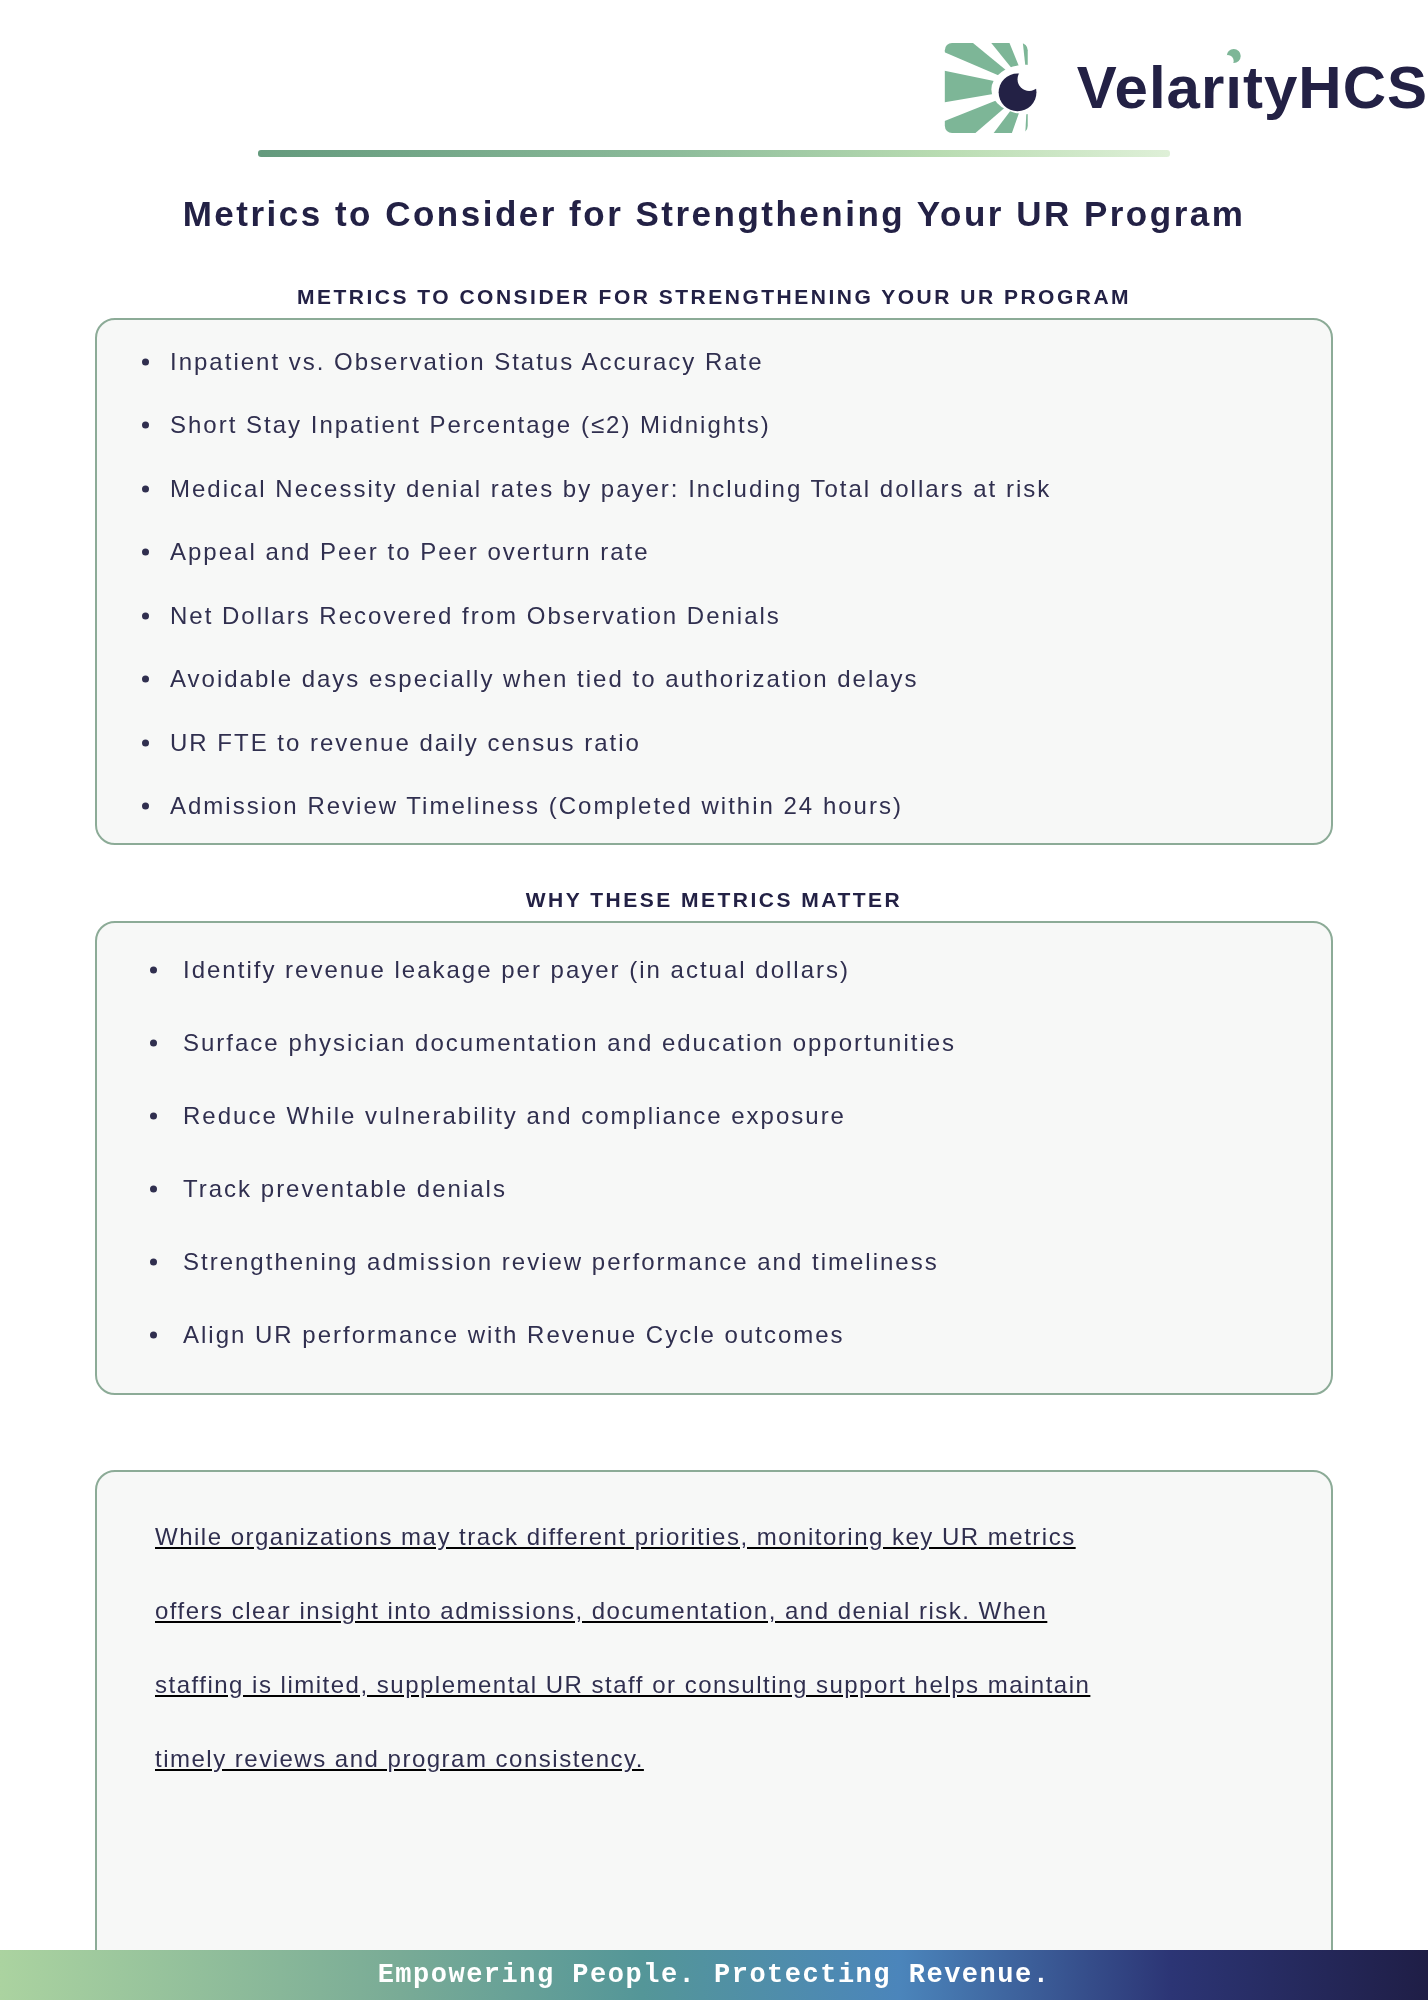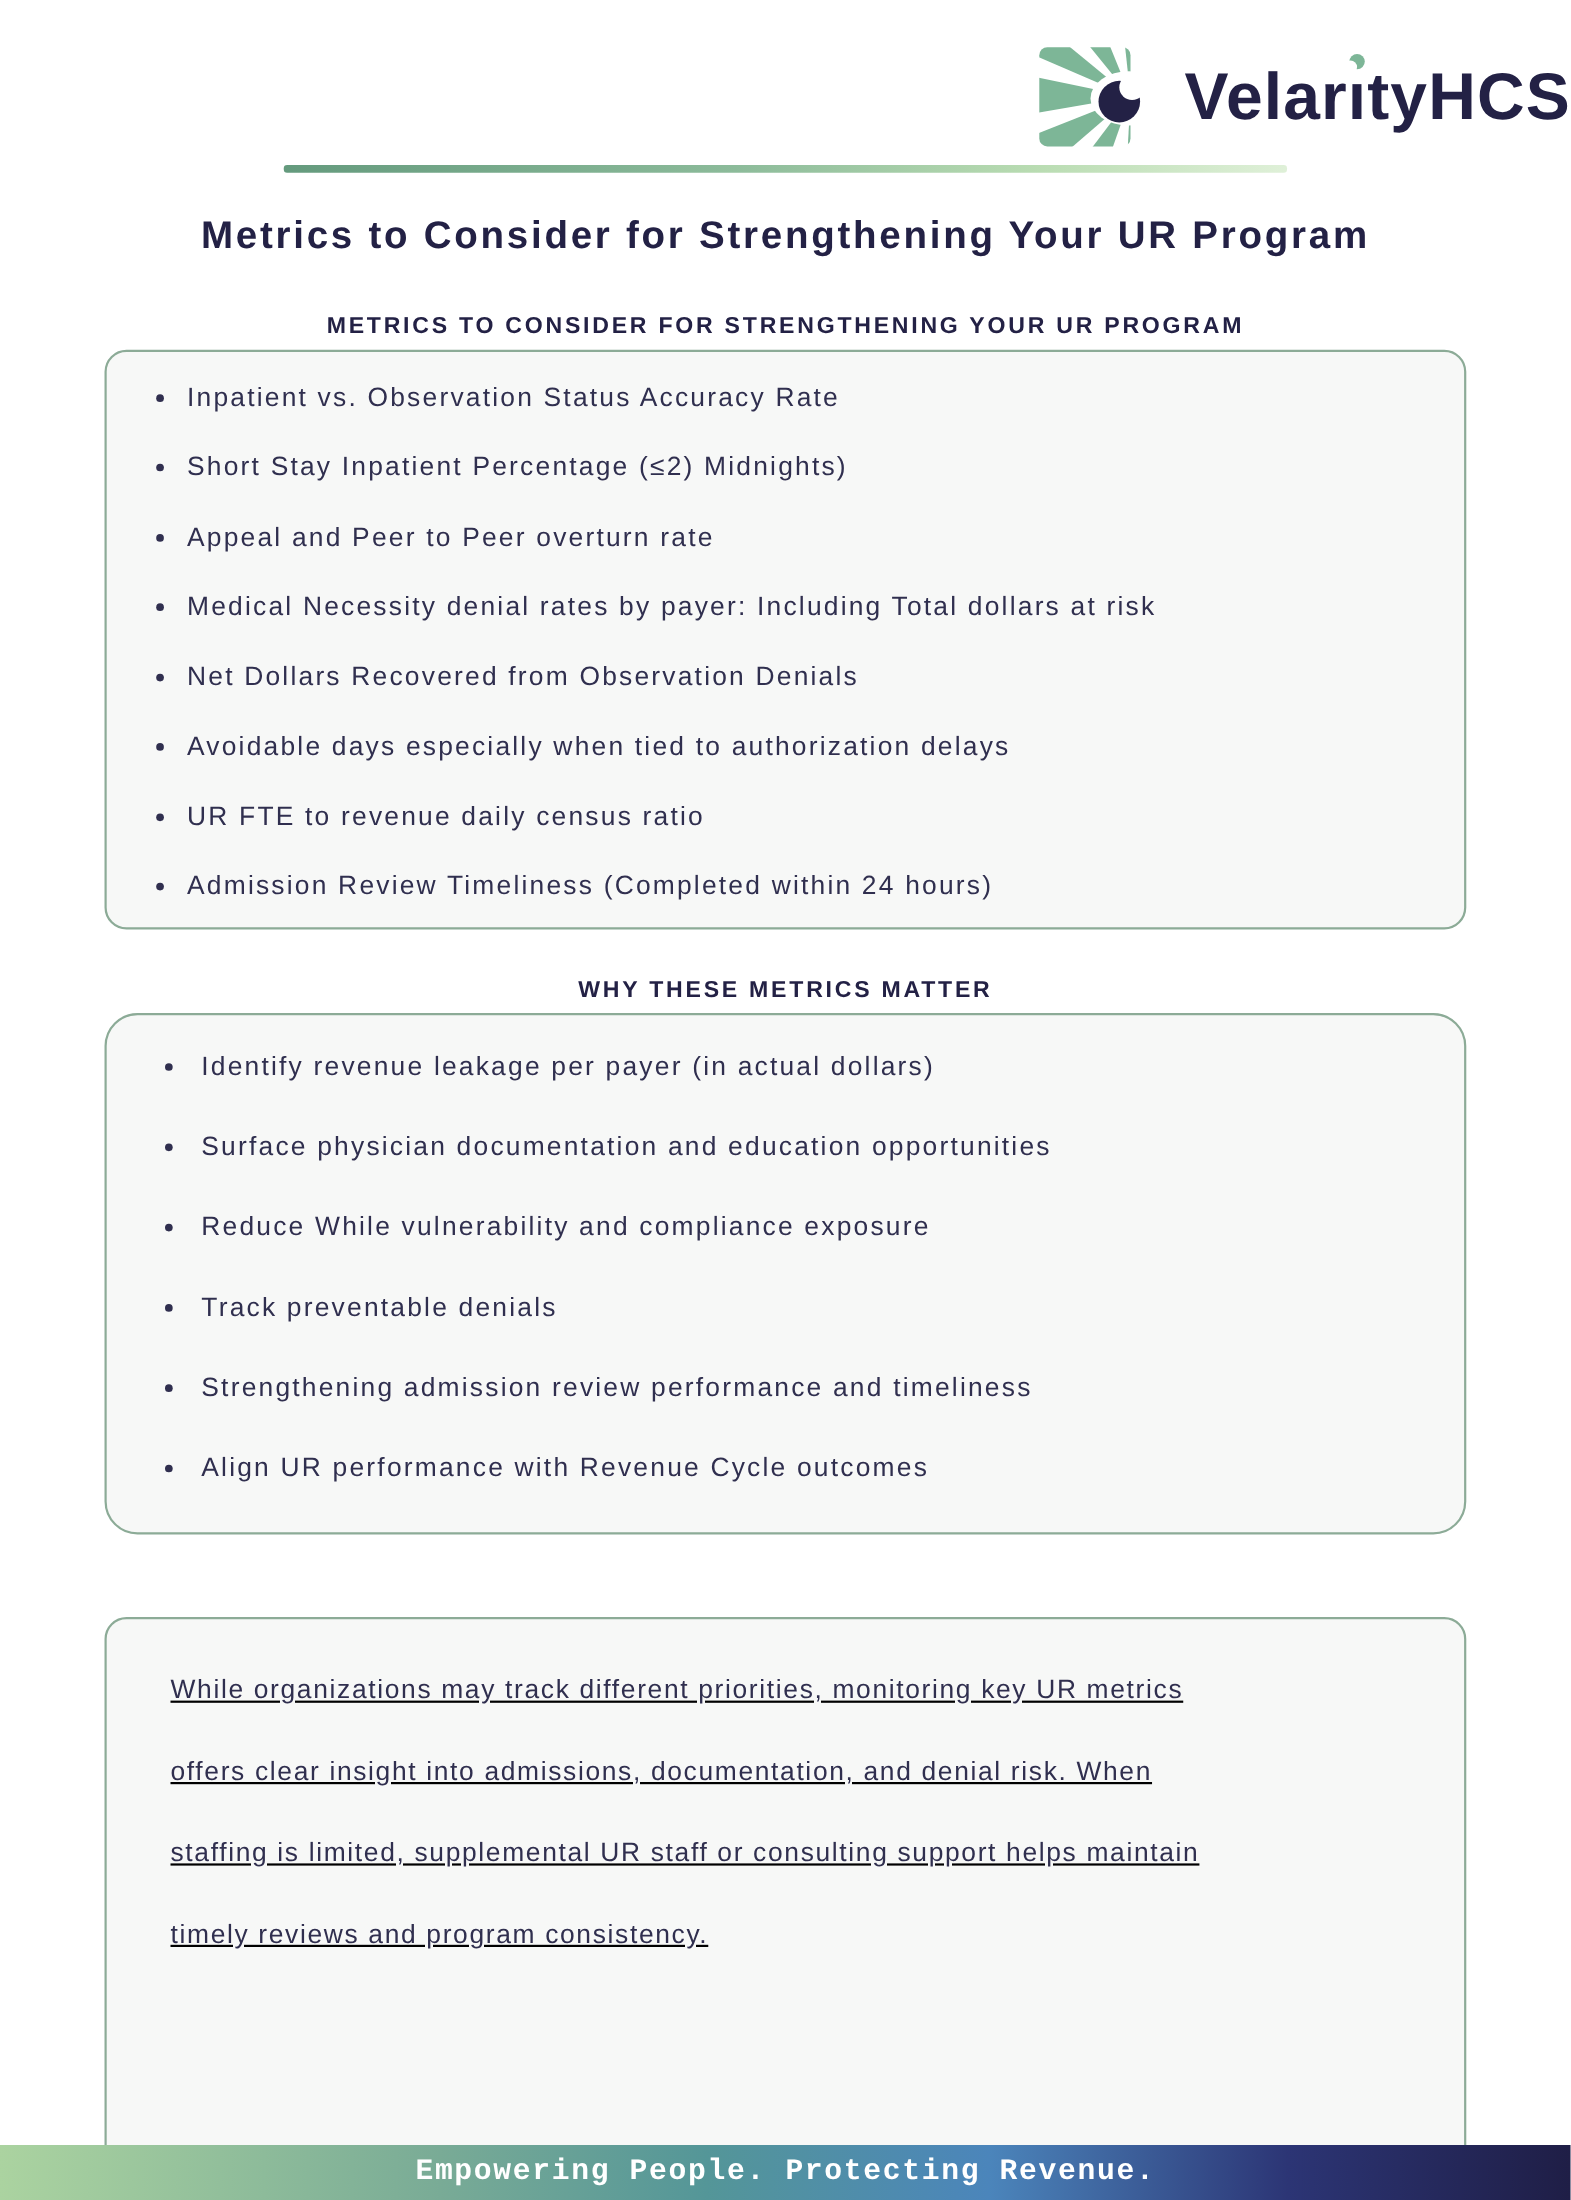--- a/index.html
+++ b/index.html
@@ -47,21 +47,21 @@
   }
   .sec-h1 { top:285px; }
   .sec-h2 { top:888px; }
 
   
   .box {
     position:absolute; left:95px; width:1238px; box-sizing:border-box;
     background:#f7f8f7; border:2px solid #8cab97; border-radius:20px;
   }
   .box1 { top:318px; height:527px; }
-  .box2 { top:921px; height:474px;border-radius:30px; }
+  .box2 { top:921px; height:474px; }
   .box3 { top:1470px; height:509px;text-decoration:underline; }
 
   .box ul { list-style:none; margin:0; padding:10px 30px 0 0; }
   .box li {
     position:relative; display:flex; align-items:center;
     font-size:24px; letter-spacing:2px; color:#302f4f;
   }
   .box1 li { height:63.5px; padding-left:73px; }
   .box2 li { height:73px;   padding-left:86px; }
   .box li::before {
@@ -116,24 +116,24 @@
 
   <section class="box box1">
     <ul>
       <li>
           <span>Inpatient vs. Observation Status Accuracy Rate</span>
         </li>
       <li>
           <span>Short Stay Inpatient Percentage (≤2) Midnights)</span>
         </li>
       <li>
-          <span>Appeal and Peer to Peer overturn rate</span>
+          <span>Medical Necessity denial rates by payer: Including Total dollars at risk</span>
         </li>
       <li>
-          <span>Medical Necessity denial rates by payer: Including Total dollars at risk</span>
+          <span>Appeal and Peer to Peer overturn rate</span>
         </li>
       <li>
           <span>Net Dollars Recovered from Observation Denials</span>
         </li>
       <li>
           <span>Avoidable days especially when tied to authorization delays</span>
         </li>
       <li>
           <span>UR FTE to revenue daily census ratio</span>
         </li>

